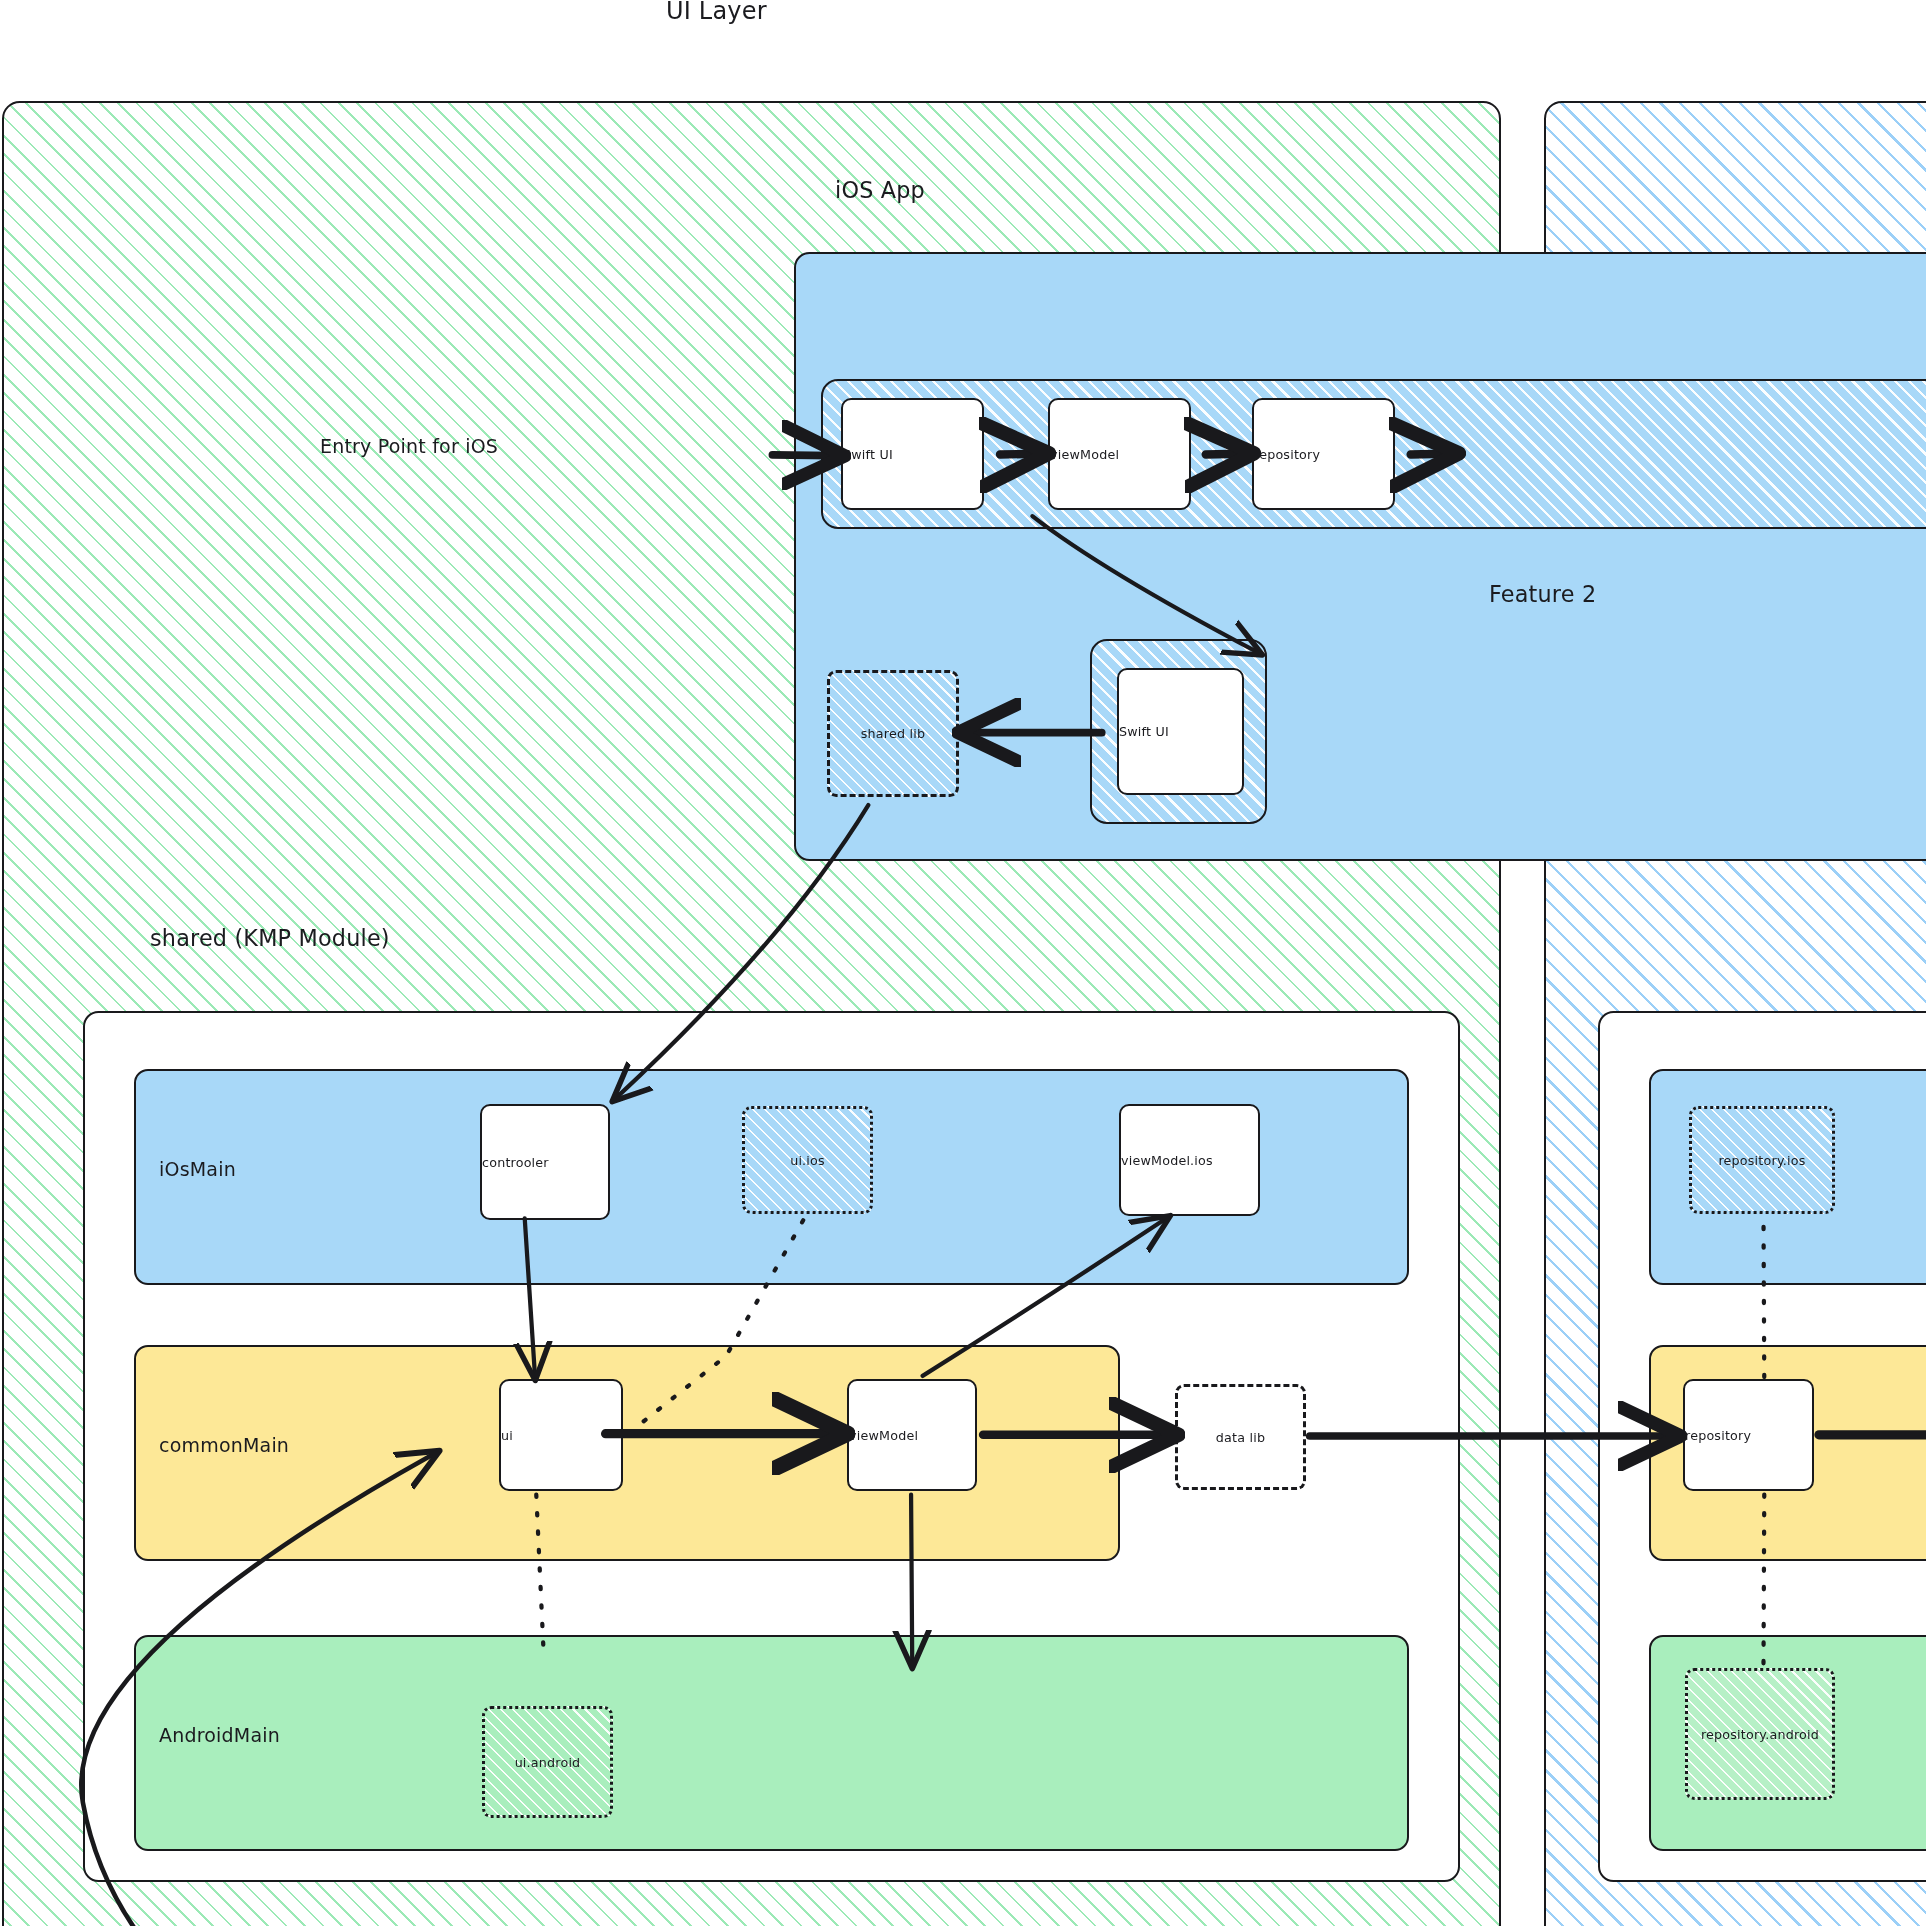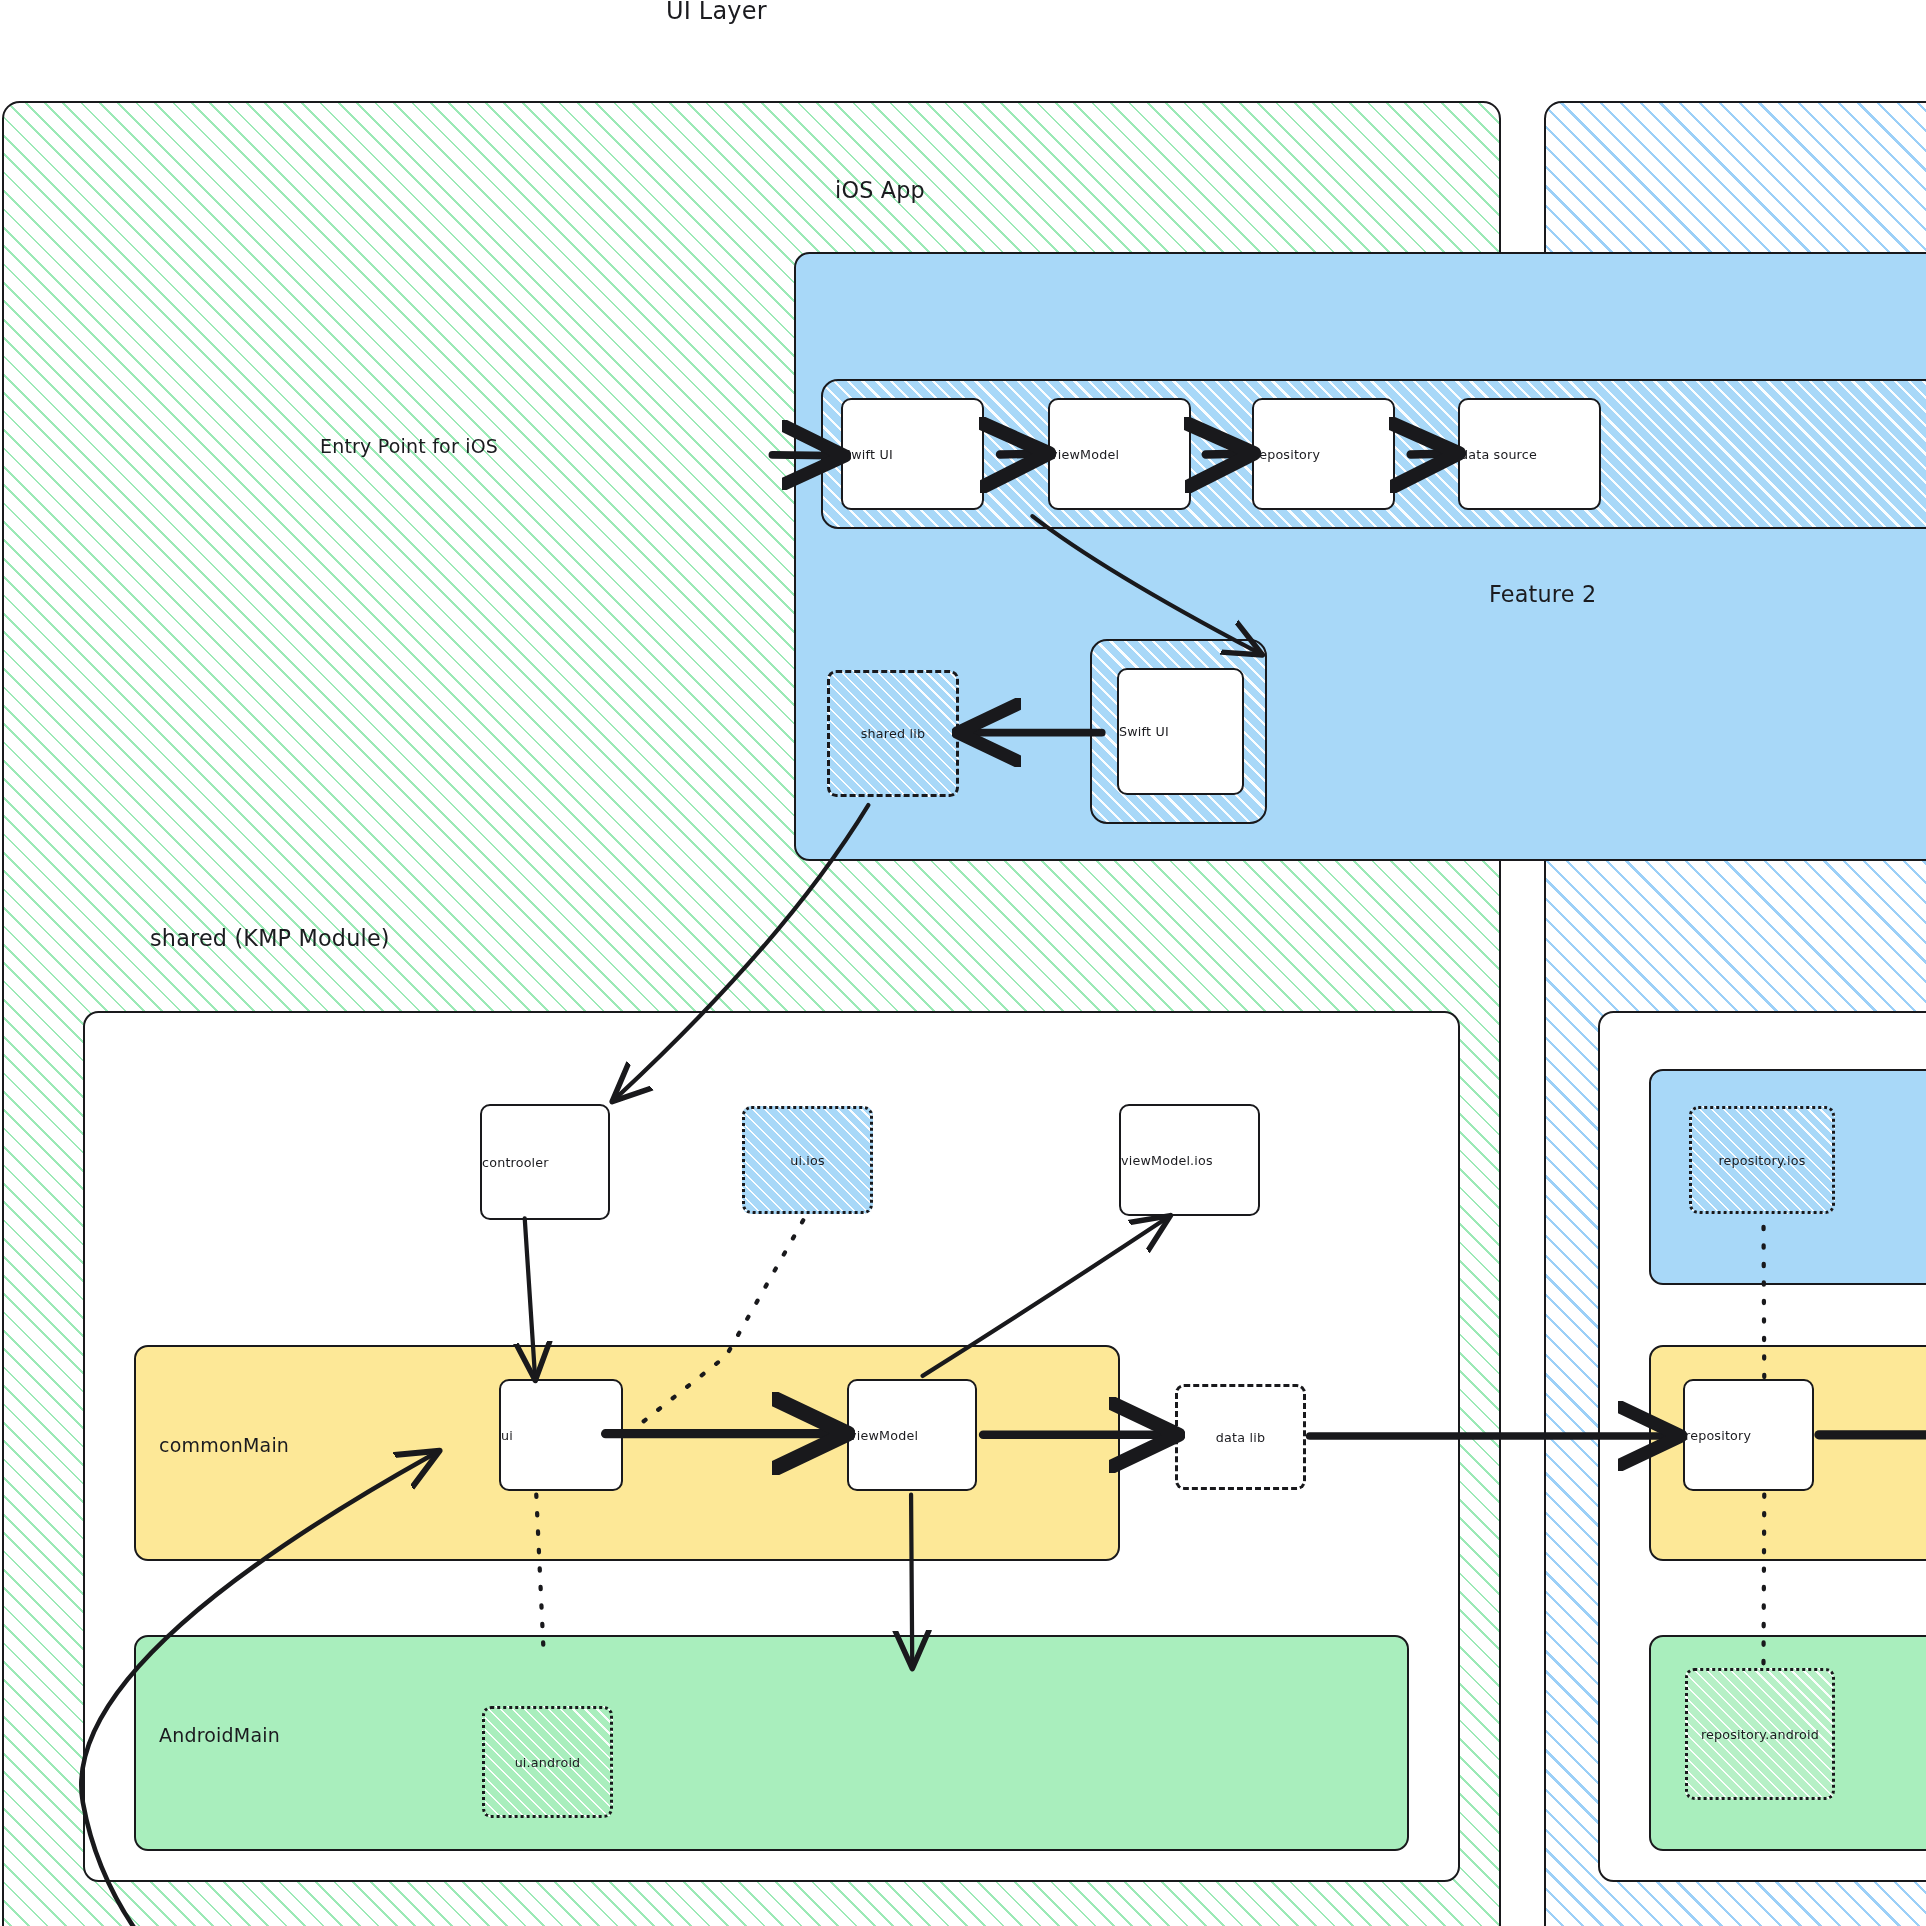--- a/index.html
+++ b/index.html
@@ -105,38 +105,38 @@
   <div class="feature blue" style="left:821px;top:379px;width:1364px;height:150px;"></div>
   <div class="node" style="left:841px;top:398px;width:143px;height:112px;">
     <span class="hand node-txt">Swift UI</span>
     </div>
   <div class="node" style="left:1048px;top:398px;width:143px;height:112px;">
     <span class="hand node-txt">viewModel</span>
     </div>
   <div class="node" style="left:1252px;top:398px;width:143px;height:112px;">
     <span class="hand node-txt">repository</span>
     </div>
-  <div class="node" style="left:1458px;top:398px;width:143px;height:112px;">
-    <span class="hand node-txt">data source</span>
-    </div>
 
   <div class="feature blue" style="left:1090px;top:639px;width:177px;height:185px;"></div>
   <div class="node" style="left:1117px;top:668px;width:127px;height:127px;">
     <span class="hand node-txt">Swift UI</span>
     </div>
 
   <div class="dashnode hblue" style="left:827px;top:670px;width:132px;height:127px;">
     <span class="hand node-txt">shared lib</span>
     </div>
 
   <div class="flab hand lbl-md" style="left:320px;top:435px;">Entry Point for iOS</div>
 
   <div class="flab hand lbl-lg" style="left:150px;top:925px;">shared (KMP Module)</div>
   <div class="module" style="left:83px;top:1011px;width:1377px;height:871px;"></div>
 
+  <div class="band ios" style="left:134px;top:1069px;width:1275px;height:216px;">
+    <div class="flab hand lbl-md" style="left:23px;top:87px;">iOsMain</div>
+  </div>
   <div class="node" style="left:480px;top:1104px;width:130px;height:116px;">
     <span class="hand node-txt">controoler</span>
     </div>
   <div class="dashnode hblue dotnode" style="left:742px;top:1106px;width:131px;height:108px;">
     <span class="hand node-txt">ui.ios</span>
     </div>
   <div class="node" style="left:1119px;top:1104px;width:141px;height:112px;">
     <span class="hand node-txt">viewModel.ios</span>
     </div>
 

